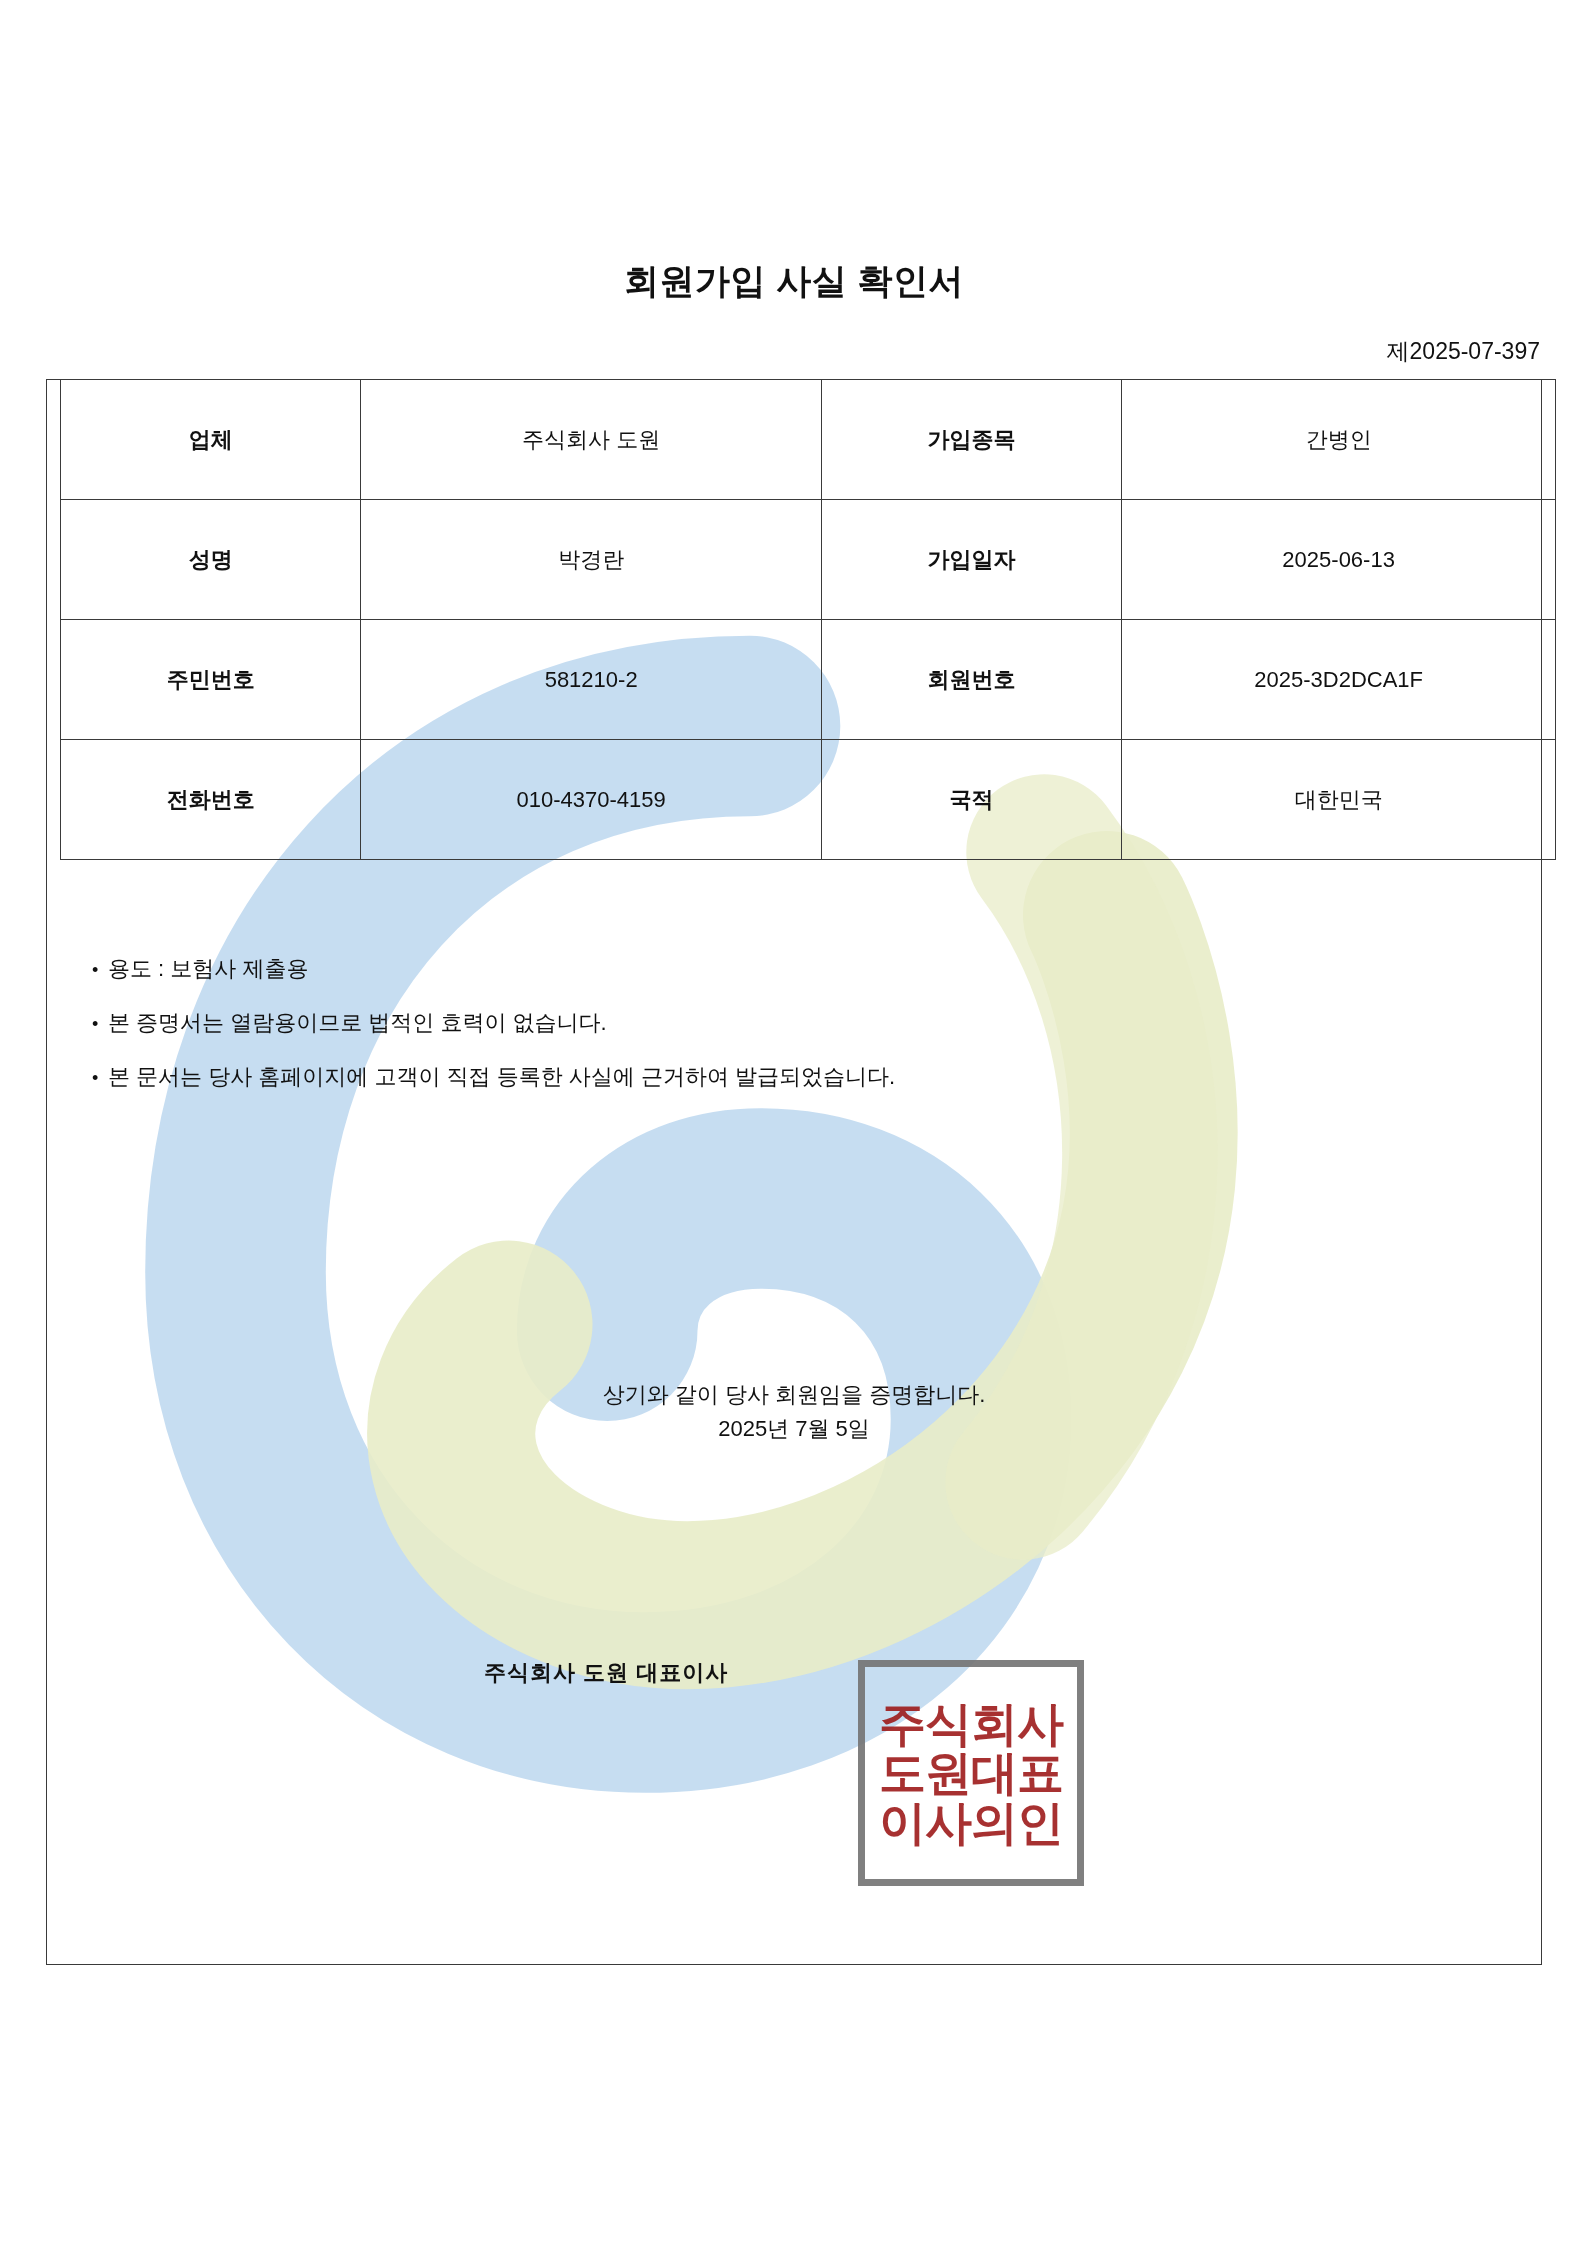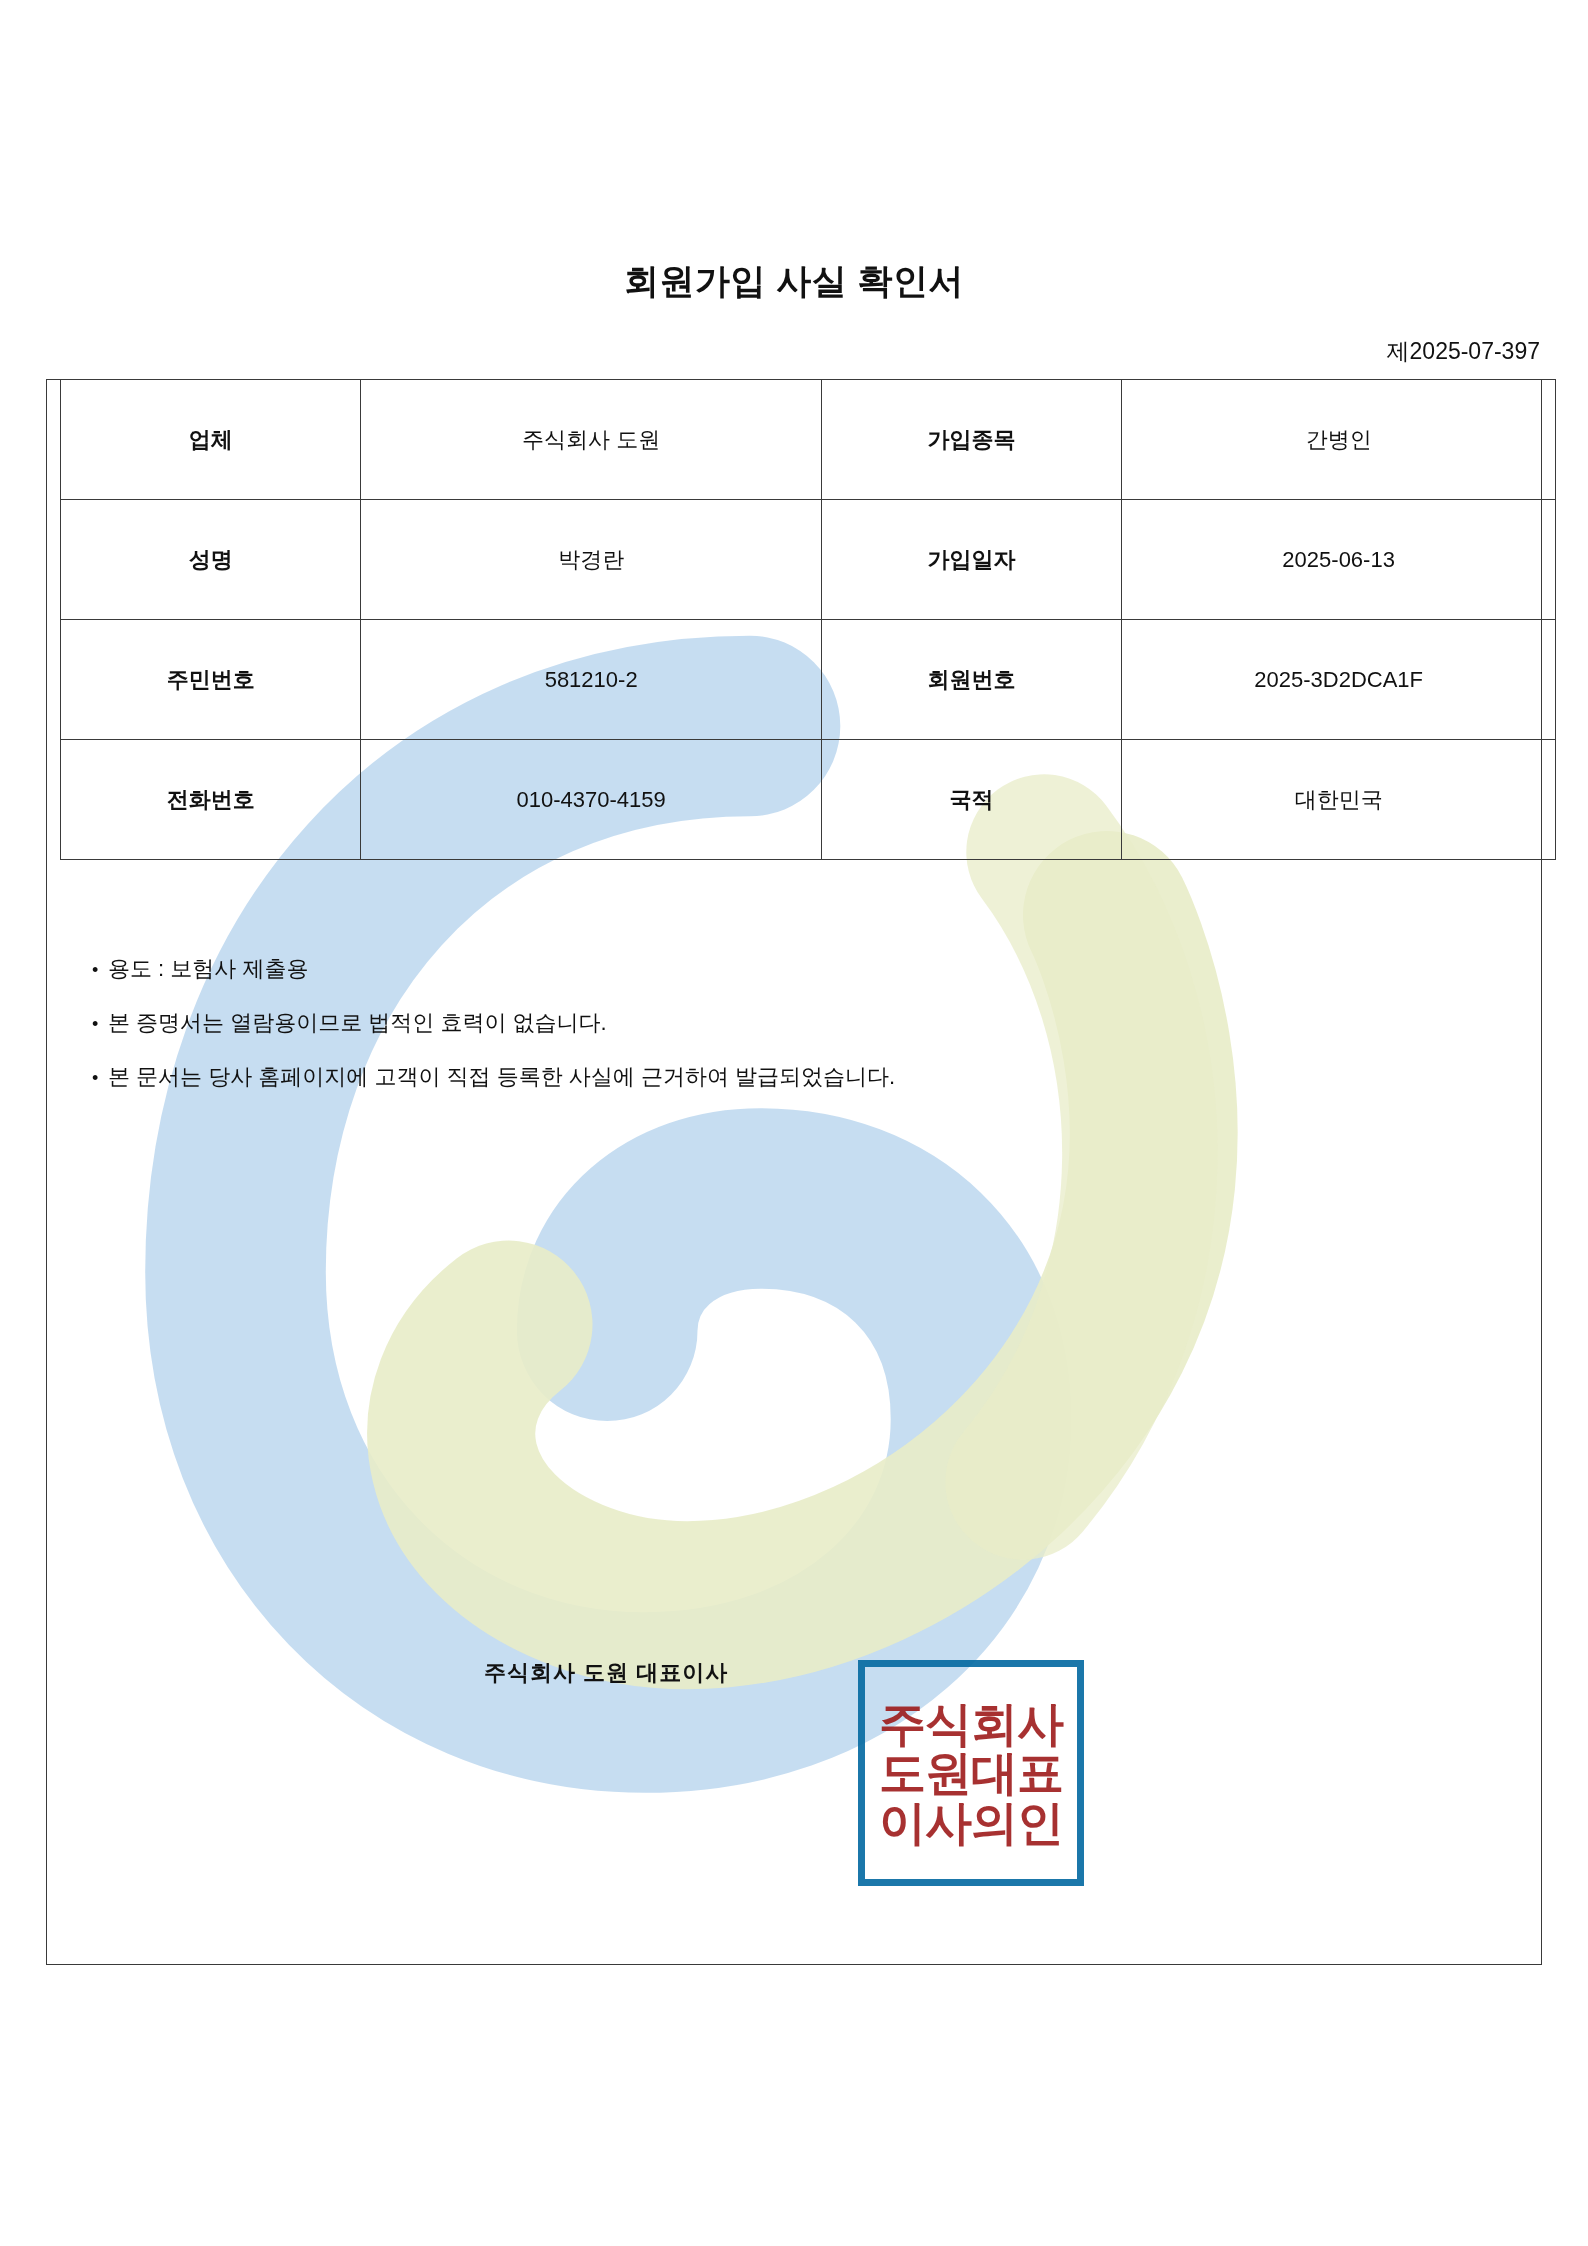--- a/index.html
+++ b/index.html
@@ -144,21 +144,21 @@
     z-index: 3;
   }
 
   
   .seal {
     position: absolute;
     left: 858px;
     top: 1660px;
     width: 226px;
     height: 226px;
-    border: 7px solid #0369a1;
+    border: 7px solid #737373;
     box-sizing: border-box;
     z-index: 4;
     display: flex;
     flex-direction: column;
     justify-content: center;
     align-items: center;
     color: #9e1b1b;
     opacity: 0.9;
   }
   .seal-row {
@@ -220,20 +220,24 @@
       <span class="note-bullet">•</span><span>용도 : 보험사 제출용</span>
     </div>
     <div class="note-item">
       <span class="note-bullet">•</span><span>본 증명서는 열람용이므로 법적인 효력이 없습니다.</span>
     </div>
     <div class="note-item">
       <span class="note-bullet">•</span><span>본 문서는 당사 홈페이지에 고객이 직접 등록한 사실에 근거하여 발급되었습니다.</span>
     </div>
   </div>
 
+  <div class="closing">
+    <div>상기와 같이 당사 회원임을 증명합니다.</div>
+    <div>2025년 7월 5일</div>
+  </div>
 
   <div class="signature">주식회사 도원   대표이사</div>
 
   <div class="seal">
     <div class="seal-row">주식회사</div>
     <div class="seal-row">도원대표</div>
     <div class="seal-row">이사의인</div>
   </div>
 
 </div>

